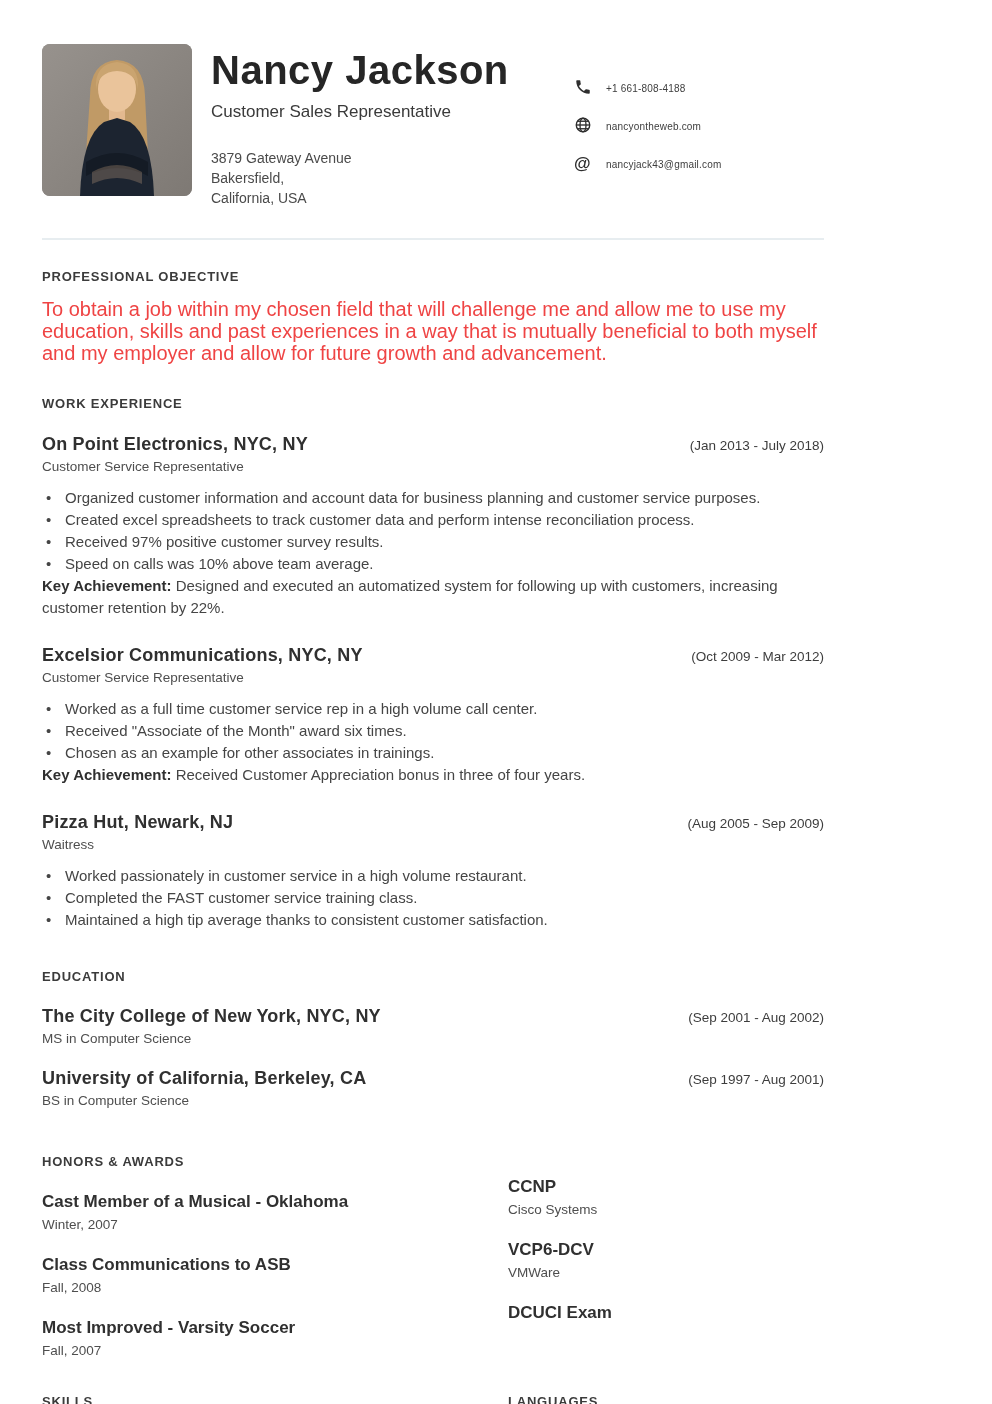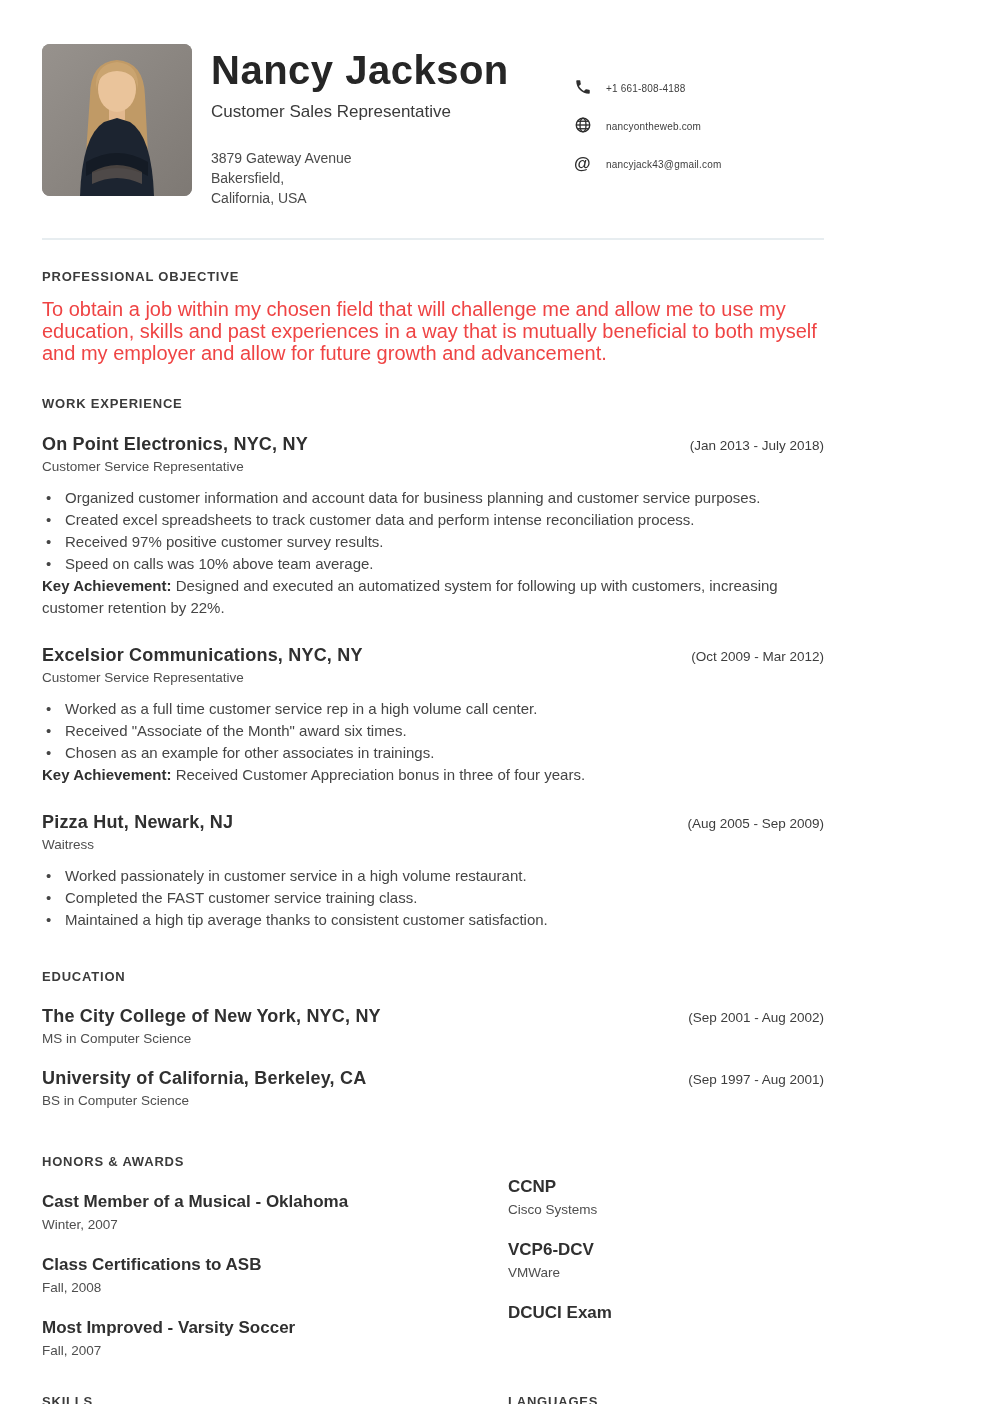--- a/index.html
+++ b/index.html
@@ -208,21 +208,21 @@
   </div>
 
   <div class="two-col">
     <div>
       <div class="sec-heading">Honors &amp; awards</div>
       <div class="award">
         <div class="award-title">Cast Member of a Musical - Oklahoma</div>
         <div class="award-sub">Winter, 2007</div>
       </div>
       <div class="award">
-        <div class="award-title">Class Certifications to ASB</div>
+        <div class="award-title">Class Communications to ASB</div>
         <div class="award-sub">Fall, 2008</div>
       </div>
       <div class="award">
         <div class="award-title">Most Improved - Varsity Soccer</div>
         <div class="award-sub">Fall, 2007</div>
       </div>
     </div>
     <div>
       <div class="award">
         <div class="award-title">CCNP</div>

